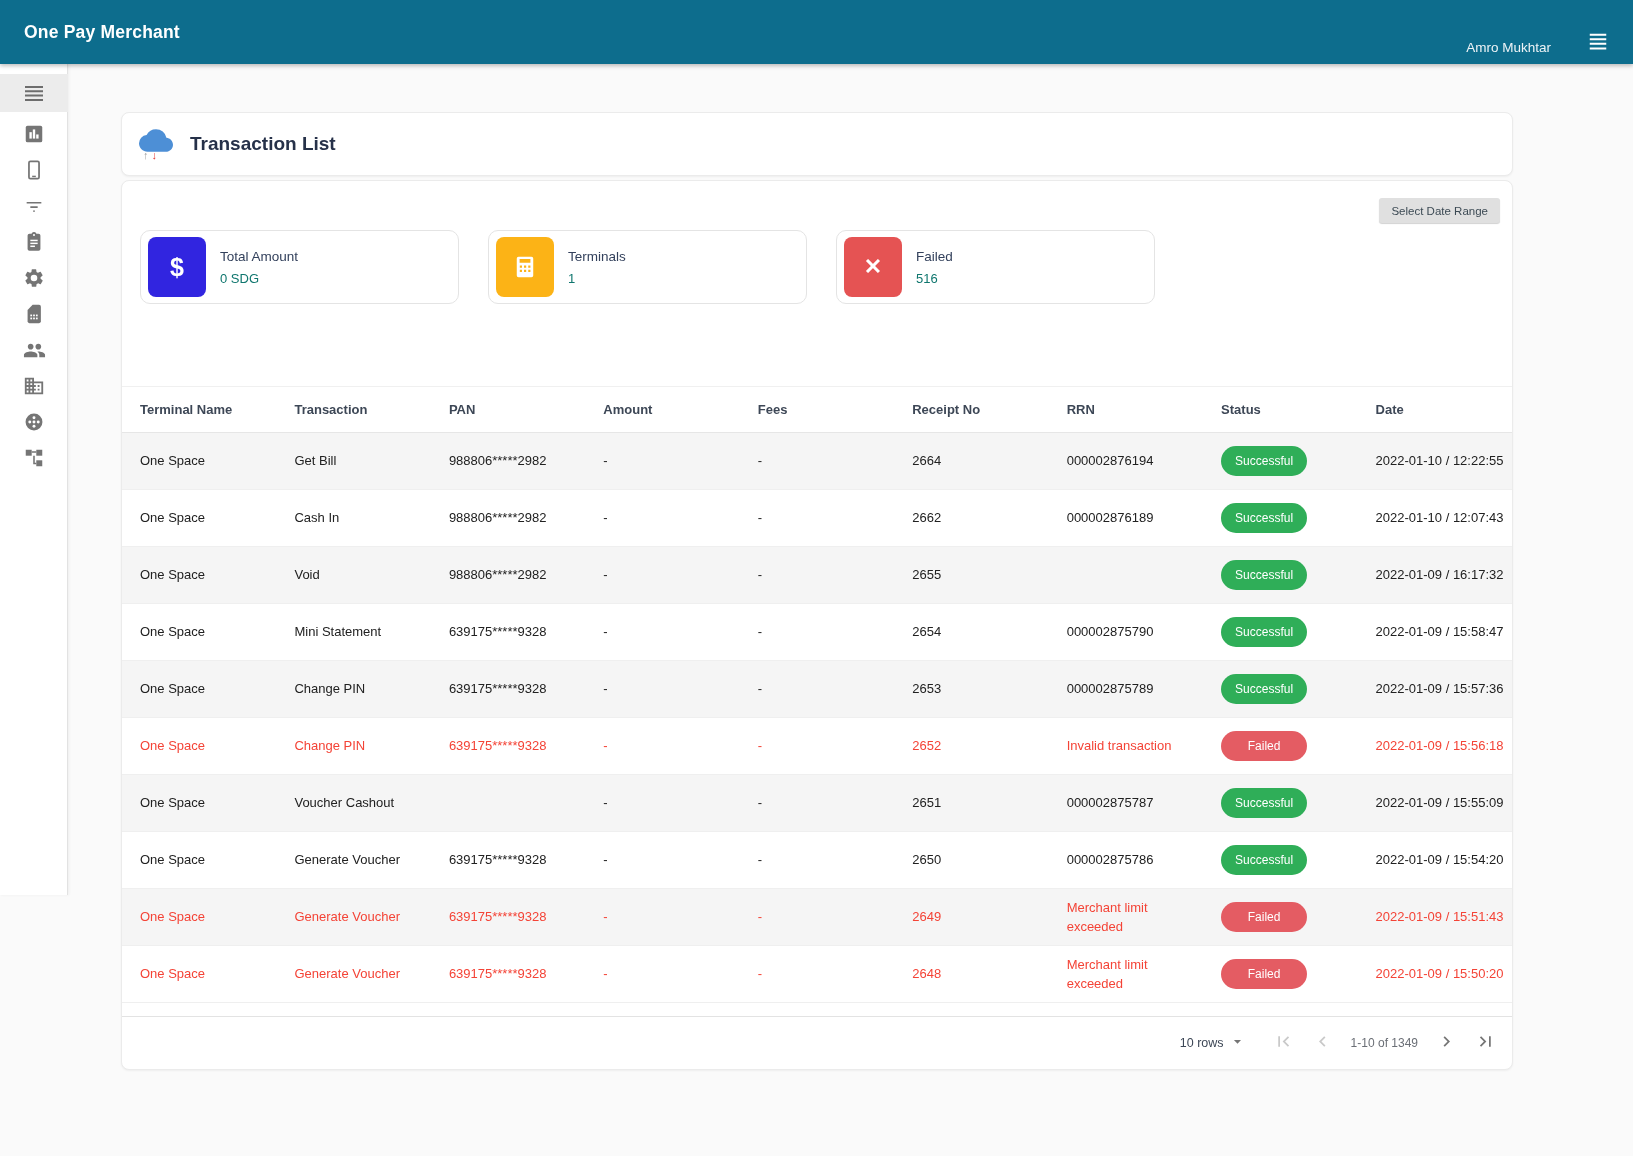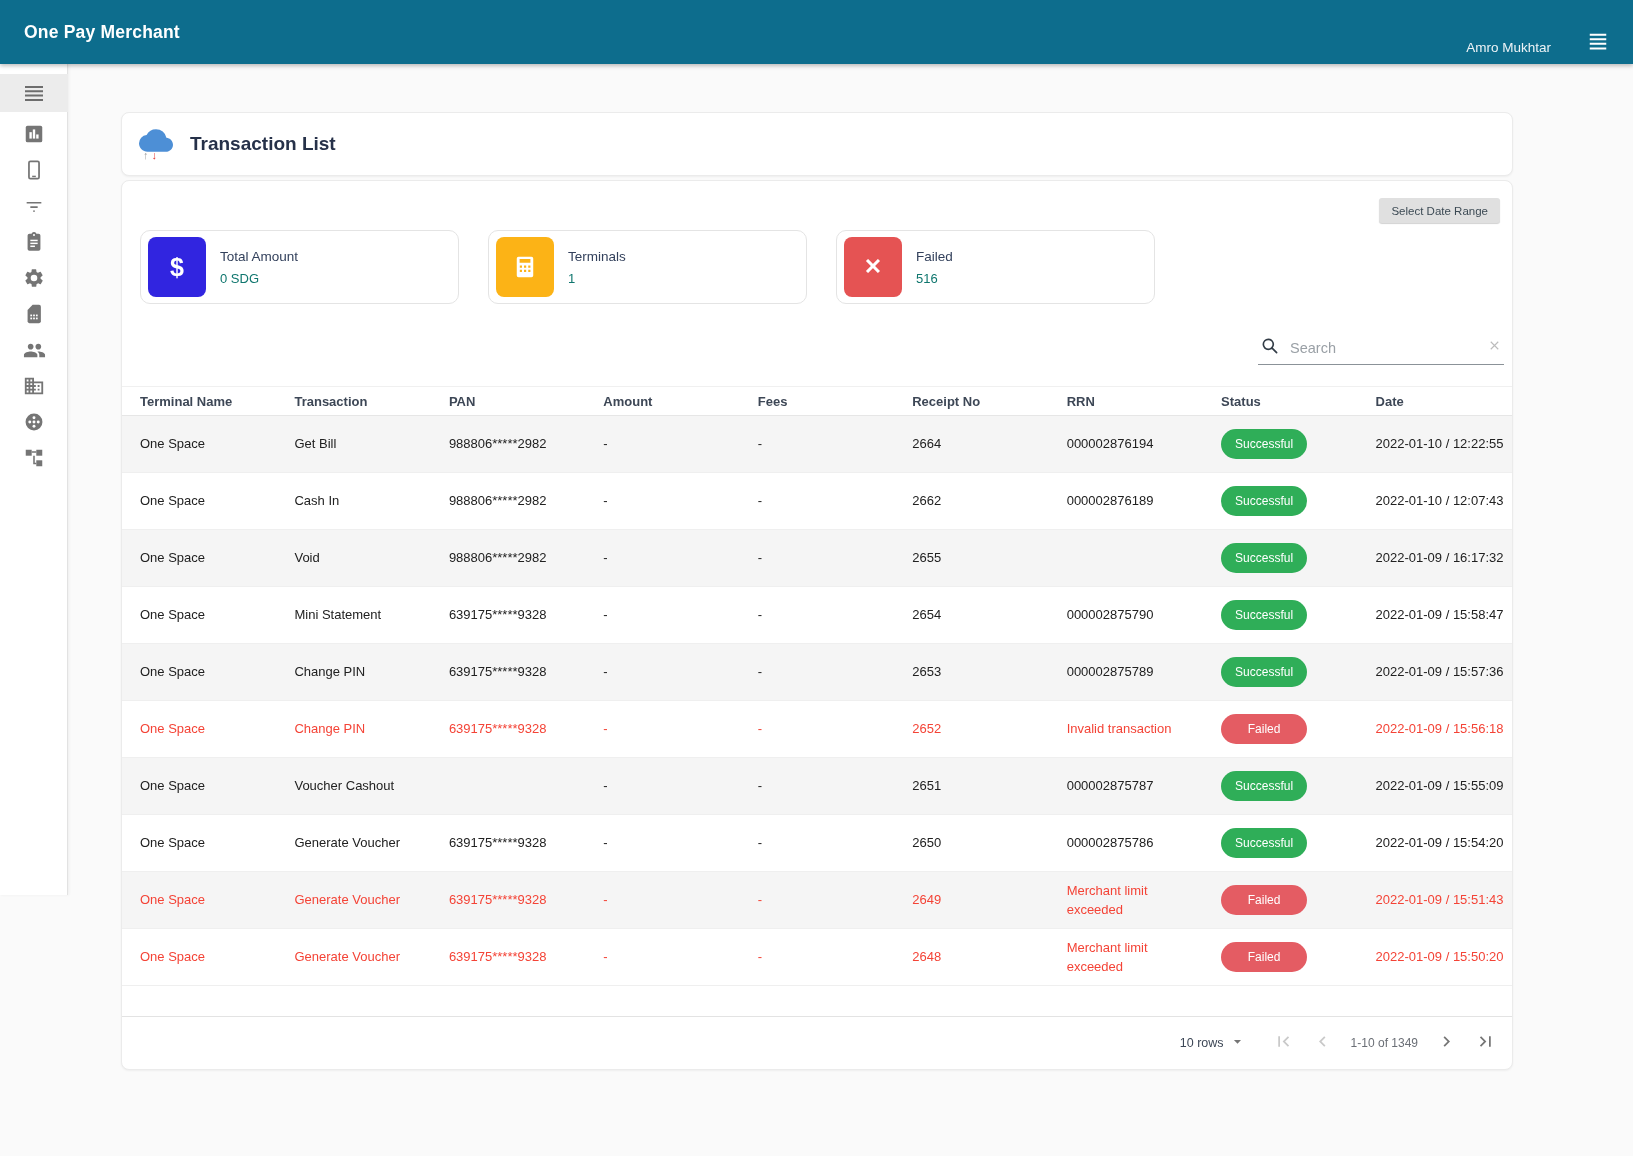--- a/index.html
+++ b/index.html
@@ -74,21 +74,21 @@
     padding:0 2px 2px 2px;
   }
   .search-input {
     border:none; outline:none; flex:1; font-family:inherit; font-size:14.5px; color:#333;
     background:transparent; min-width:0;
   }
   .search-input::placeholder { color:#9aa0a6; }
   
   .table { position:absolute; top:205px; left:0; width:1390px; }
   .thead, .tr { display:grid; grid-template-columns:repeat(9,1fr); align-items:center; }
-  .thead { height:30px; border-top:1px solid #f0f0f0; border-bottom:1px solid #e6e6e6; }
+  .thead { height:47px; border-top:1px solid #f0f0f0; border-bottom:1px solid #e6e6e6; }
   .th {
     font-size:13px; font-weight:bold; color:#3d4756; padding-left:18px;
     white-space:nowrap; overflow:hidden;
   }
   .tr { min-height:57px; border-bottom:1px solid #efefef; background:#fff; }
   .tr:nth-child(odd) { background:#f5f5f5; }
   .td { font-size:13px; color:#212121; padding:8px 8px 8px 18px; line-height:1.5; word-break:break-word; }
   .tr.failed .td { color:var(--red-text,#f44336); }
   .pill {
     display:inline-block; width:86px; padding:6px 0; text-align:center;
@@ -268,34 +268,20 @@
       <div class="sum-icon" style="background: rgb(229, 83, 83);">
           <span class="glyph" style="font-size:22px;">✕</span>
         </div>
       <div class="sum-text">
         <div class="sum-label">Failed</div>
         <div class="sum-value">516</div>
       </div>
     </div>
   </div>
 
-  <div class="search-row">
-    <span>
-      <svg width="19" height="19" viewBox="0 0 24 24" fill="none" stroke="#323c46" stroke-width="2.1">
-          <circle cx="10.5" cy="10.5" r="6.3"></circle>
-          <line x1="15.3" y1="15.3" x2="21" y2="21" stroke-linecap="round"></line>
-        </svg>
-    </span>
-    <input class="search-input" type="text" placeholder="Search" style="">
-    <span>
-      <svg width="15" height="15" viewBox="0 0 24 24" stroke="#bcbcbc" stroke-width="1.8">
-          <path d="M6 6l12 12M18 6L6 18"></path>
-        </svg>
-    </span>
-  </div>
 
   <div class="table">
     <div class="thead">
       <div class="th">Terminal Name</div>
       <div class="th">Transaction</div>
       <div class="th">PAN</div>
       <div class="th">Amount</div>
       <div class="th">Fees</div>
       <div class="th">Receipt No</div>
       <div class="th">RRN</div>

